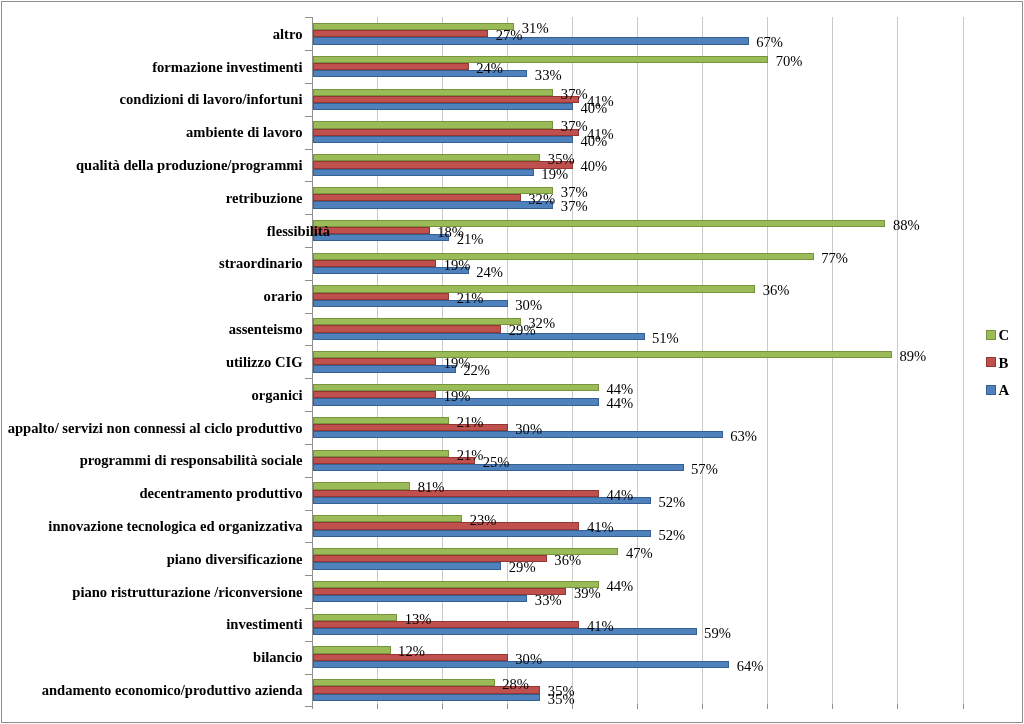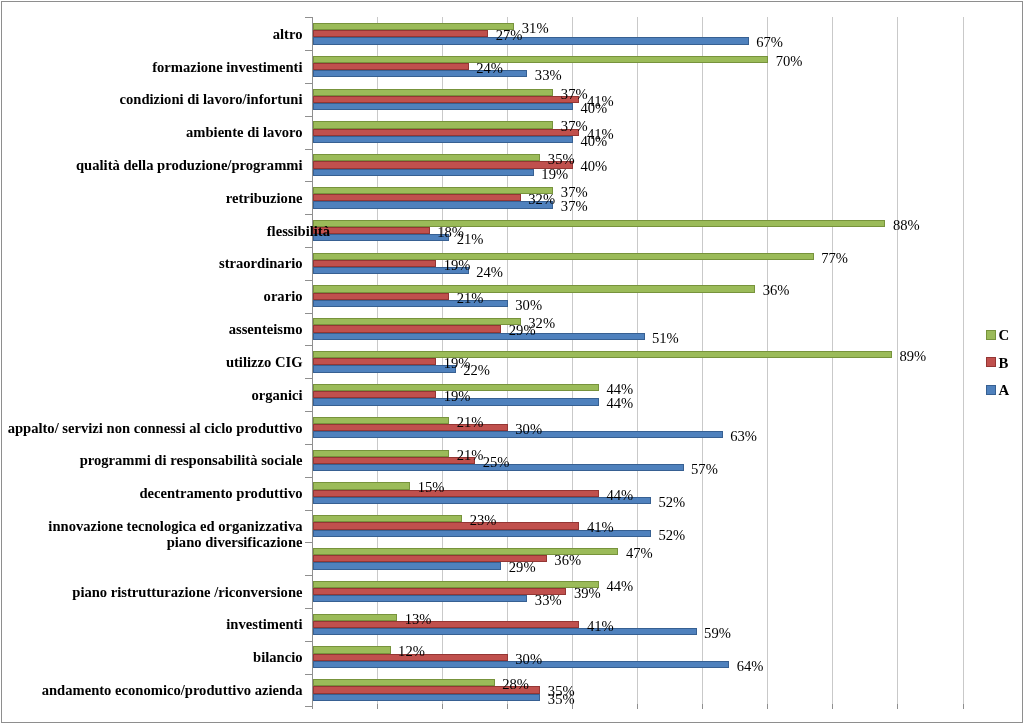--- a/index.html
+++ b/index.html
@@ -167,21 +167,21 @@
       <div class="val-label" style="left: 463.22px; top: 362px;">22%</div>
       <div class="val-label" style="left: 606.44px; top: 381px;">44%</div>
       <div class="val-label" style="left: 443.69px; top: 388px;">19%</div>
       <div class="val-label" style="left: 606.44px; top: 395px;">44%</div>
       <div class="val-label" style="left: 456.71px; top: 414px;">21%</div>
       <div class="val-label" style="left: 515.3px; top: 421px;">30%</div>
       <div class="val-label" style="left: 730.13px; top: 428px;">63%</div>
       <div class="val-label" style="left: 456.71px; top: 447px;">21%</div>
       <div class="val-label" style="left: 482.75px; top: 454px;">25%</div>
       <div class="val-label" style="left: 691.07px; top: 461px;">57%</div>
-      <div class="val-label" style="left: 417.65px; top: 479px;">15%</div>
+      <div class="val-label" style="left: 417.65px; top: 479px;">81%</div>
       <div class="val-label" style="left: 606.44px; top: 487px;">44%</div>
       <div class="val-label" style="left: 658.52px; top: 494px;">52%</div>
       <div class="val-label" style="left: 469.73px; top: 512px;">23%</div>
       <div class="val-label" style="left: 586.91px; top: 519px;">41%</div>
       <div class="val-label" style="left: 658.52px; top: 527px;">52%</div>
       <div class="val-label" style="left: 625.97px; top: 545px;">47%</div>
       <div class="val-label" style="left: 554.36px; top: 552px;">36%</div>
       <div class="val-label" style="left: 508.79px; top: 559px;">29%</div>
       <div class="val-label" style="left: 606.44px; top: 578px;">44%</div>
       <div class="val-label" style="left: 573.89px; top: 585px;">39%</div>
@@ -206,21 +206,21 @@
       <div class="cat-label" style="right: 694px; top: 223px;">flessibilità</div>
       <div class="cat-label" style="right: 721.5px; top: 255px;">straordinario</div>
       <div class="cat-label" style="right: 721.5px; top: 288px;">orario</div>
       <div class="cat-label" style="right: 721.5px; top: 321px;">assenteismo</div>
       <div class="cat-label" style="right: 721.5px; top: 354px;">utilizzo CIG</div>
       <div class="cat-label" style="right: 721.5px; top: 387px;">organici</div>
       <div class="cat-label" style="right: 721.5px; top: 420px;">appalto/ servizi non connessi al ciclo produttivo</div>
       <div class="cat-label" style="right: 721.5px; top: 452px;">programmi di responsabilità sociale</div>
       <div class="cat-label" style="right: 721.5px; top: 485px;">decentramento produttivo</div>
       <div class="cat-label" style="right: 721.5px; top: 518px;">innovazione tecnologica ed organizzativa</div>
-      <div class="cat-label" style="right: 721.5px; top: 534px;">piano diversificazione</div>
+      <div class="cat-label" style="right: 721.5px; top: 551px;">piano diversificazione</div>
       <div class="cat-label" style="right: 721.5px; top: 584px;">piano ristrutturazione /riconversione</div>
       <div class="cat-label" style="right: 721.5px; top: 616px;">investimenti</div>
       <div class="cat-label" style="right: 721.5px; top: 649px;">bilancio</div>
       <div class="cat-label" style="right: 721.5px; top: 682px;">andamento economico/produttivo azienda</div>
     </div>
   <div id="legend">
       <div class="legend-marker" style="left: 986px; top: 329.5px; width: 10px; height: 10px; background: rgb(155, 187, 89); border-color: rgb(119, 147, 60);"></div>
       <div class="legend-label" style="left: 998.5px; top: 327px;">C</div>
       <div class="legend-marker" style="left: 986px; top: 357px; width: 10px; height: 10px; background: rgb(192, 80, 77); border-color: rgb(148, 54, 52);"></div>
       <div class="legend-label" style="left: 998.5px; top: 355px;">B</div>

